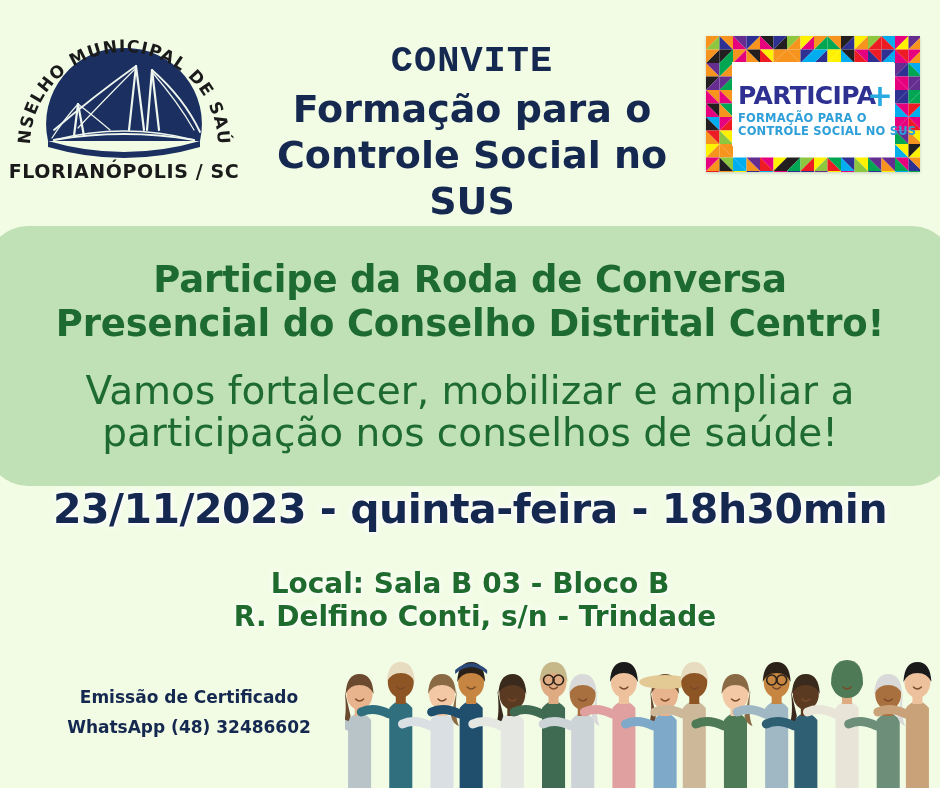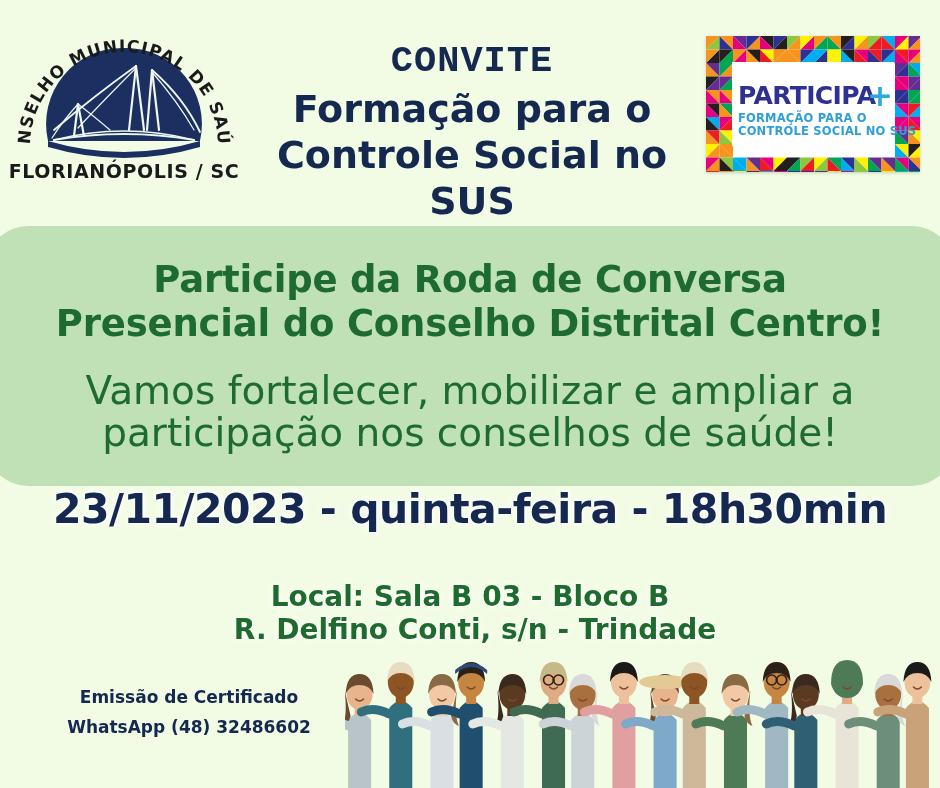--- a/index.html
+++ b/index.html
@@ -68,21 +68,21 @@
     font-weight:bold;font-size:41px;line-height:48px;
     color:#15284f;letter-spacing:-.5px;
     text-shadow:0 0 7px #ffffff, 0 0 4px #ffffff, 1px 1px 0 rgba(255,255,255,.9);
   }
   .local-block{
     position:absolute;left:0;top:567px;width:940px;text-align:center;
     font-family:"DejaVu Sans", sans-serif;
     font-weight:bold;color:#1f6b2e;
     text-shadow:0 0 6px #ffffff, 1px 1px 0 rgba(255,255,255,.9);
   }
-  .local-1{font-size:28px;line-height:33px;margin-top:13px;}
+  .local-1{font-size:28px;line-height:33px;}
   .local-2{font-size:28px;line-height:33px;}
   .local-3{font-size:28px;line-height:33px;margin-left:10px;}
 
   
   .contact{
     position:absolute;left:14px;top:682px;width:350px;text-align:center;
     font-family:"DejaVu Sans", sans-serif;
     font-weight:bold;color:#15284f;
     font-size:17px;line-height:30px;
     z-index:5;

